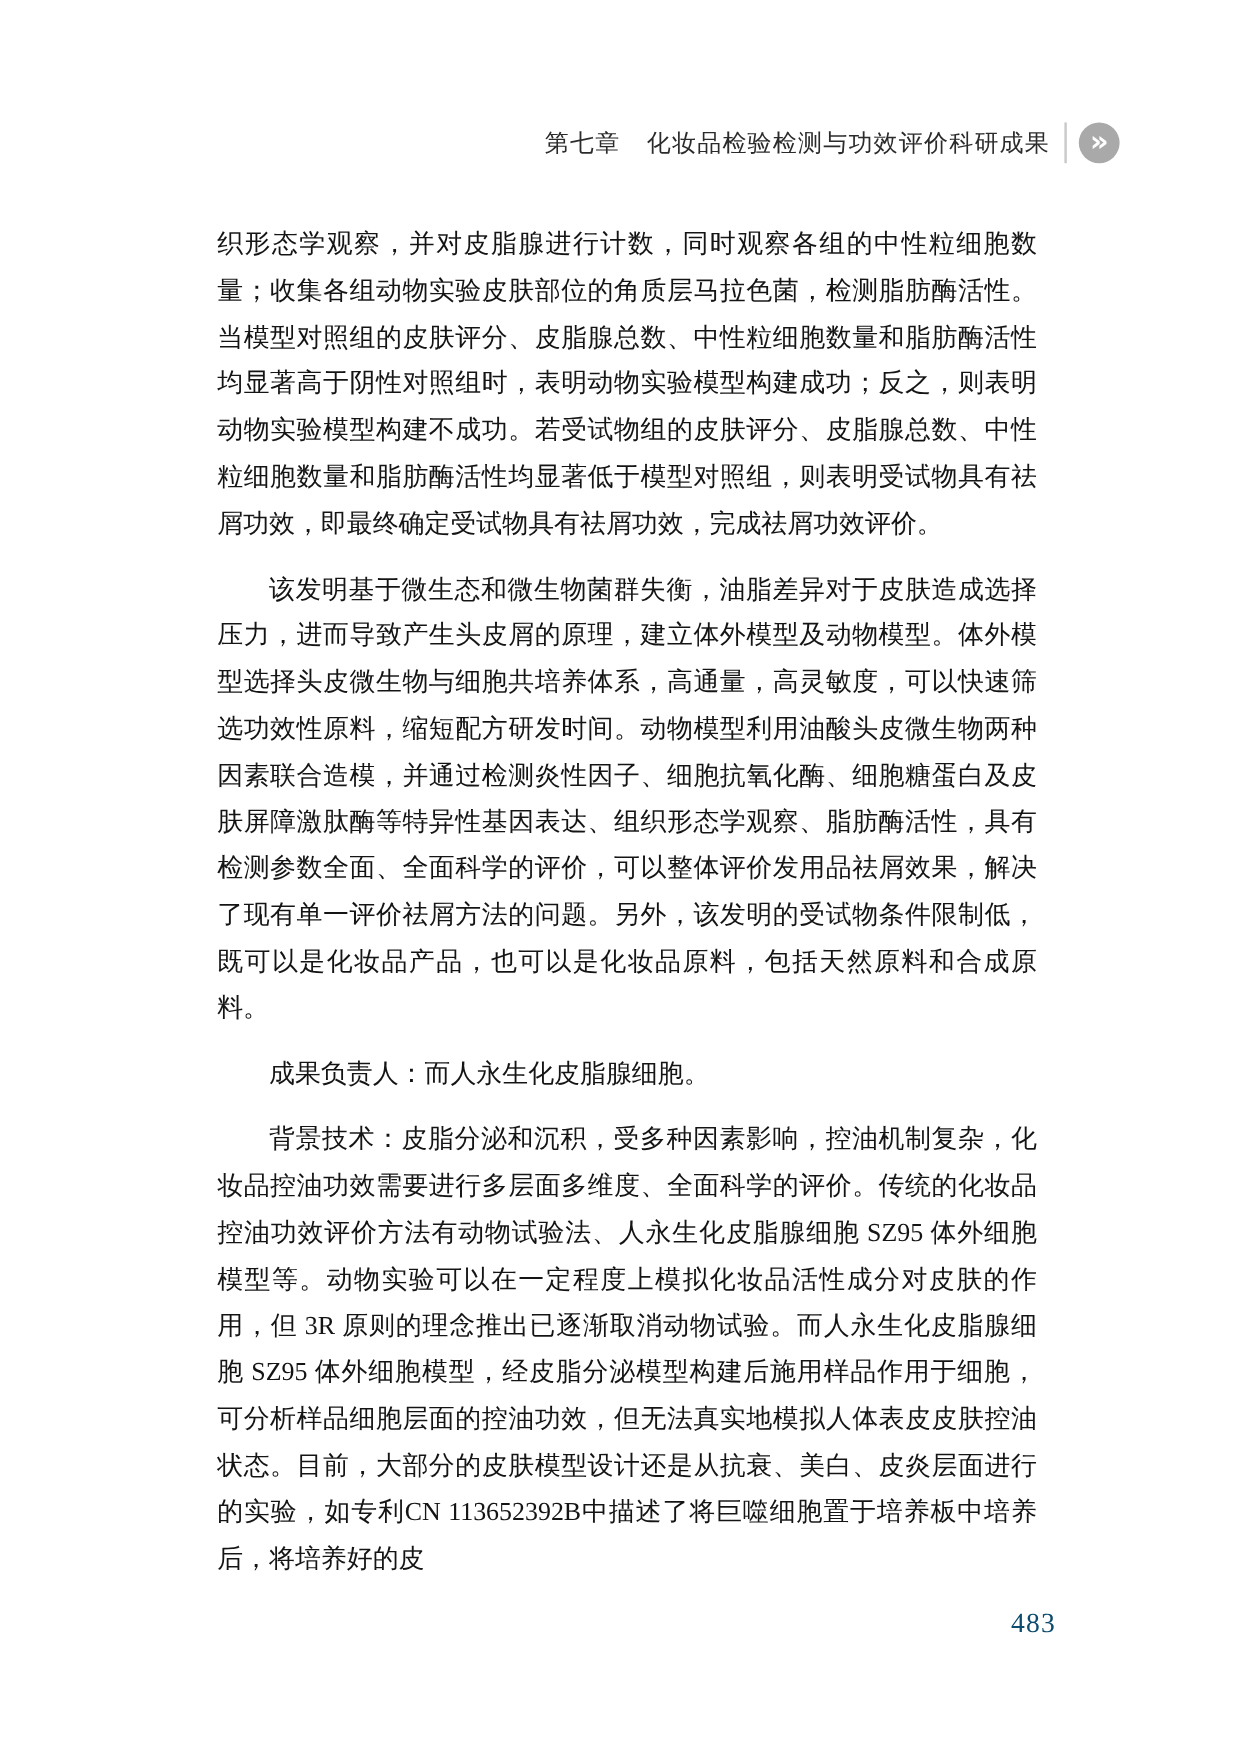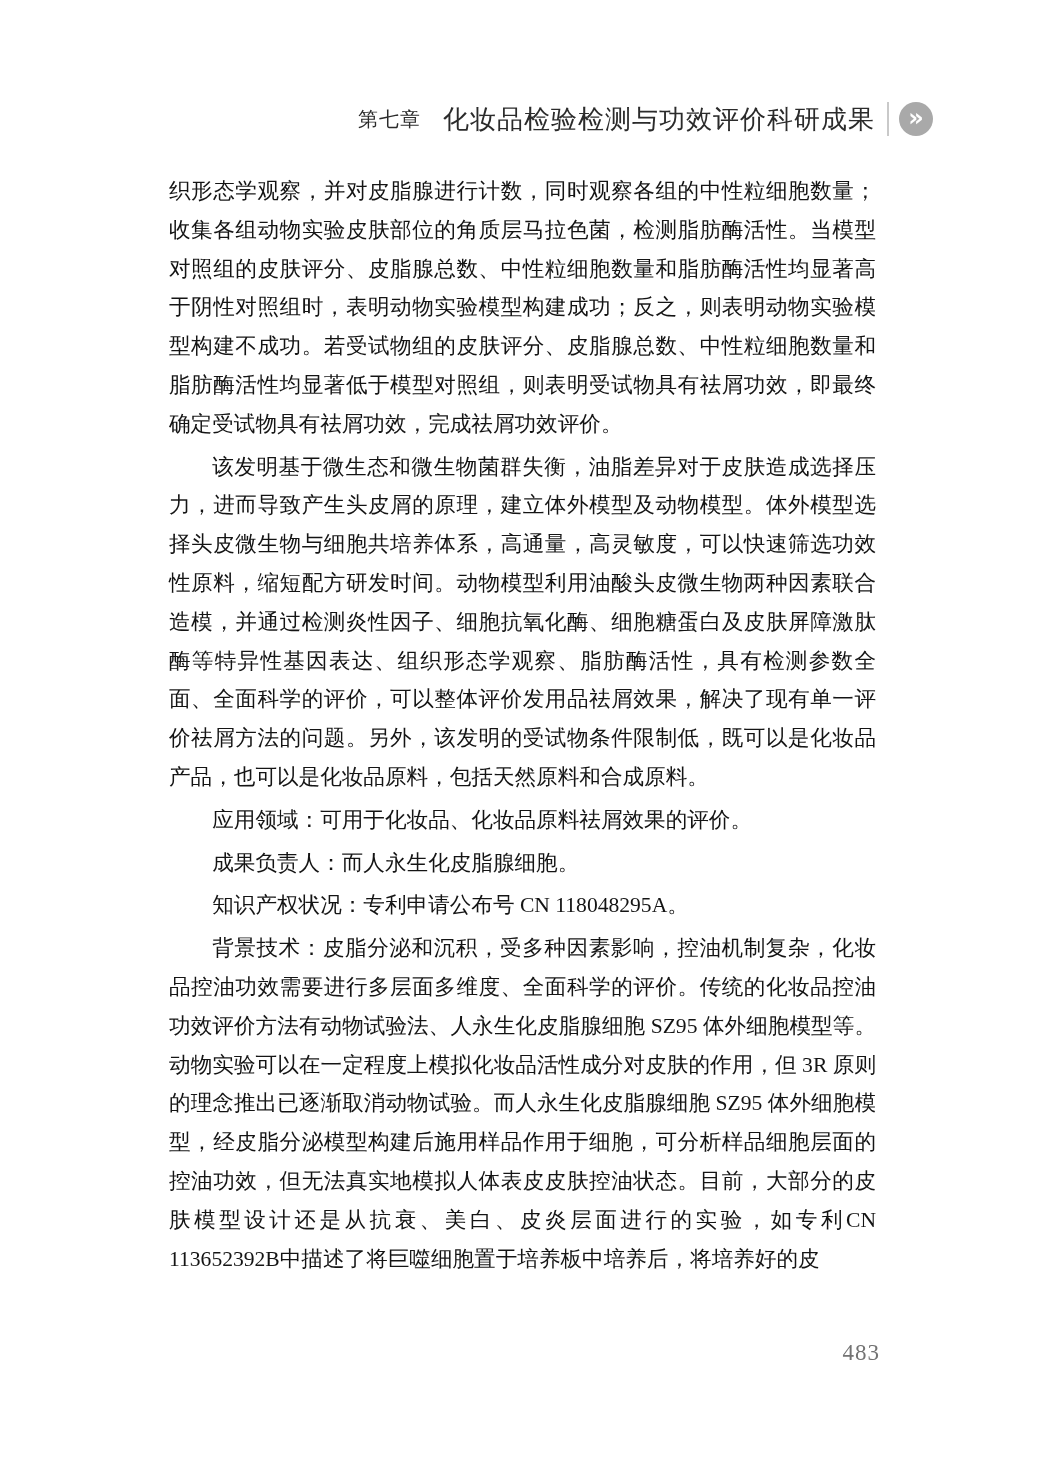--- a/index.html
+++ b/index.html
@@ -28,21 +28,21 @@
     font-family: "Liberation Sans", "DejaVu Sans", sans-serif;
     color: #2b2b2b;
   }
   .header .chapter {
     font-size: 20px;
     letter-spacing: 1px;
     margin-right: 22px;
     white-space: nowrap;
   }
   .header .title {
-    font-size: 26px;
+    font-size: 20px;
     letter-spacing: 1px;
     white-space: nowrap;
   }
   .header .divider {
     width: 2px;
     height: 34px;
     background: #c9c9c9;
     margin: 0 10px 0 12px;
   }
   .chevron-circle {
@@ -67,53 +67,51 @@
     left: 165px;
     top: 168px;
     width: 715px;
     font-size: 21.6px;
     line-height: 38.8px;
     text-align: justify;
     text-justify: inter-ideograph;
     color: #141414;
   }
   .body-text p {
-    margin: 4px;
+    margin: 16px;
   }
   .body-text p.indent {
     text-indent: 2em;
   }
   
   .page-number {
     position: absolute;
     left: 165px;
     top: 1340px;
     width: 715px;
     text-align: right;
     font-size: 23px;
-    color: #737373;
+    color: #0c4a6e;
     letter-spacing: 1px;
   }
 </style>
 </head>
 <body>
 
 <div class="page">
 
   <div class="header">
     <span class="chapter">第七章</span>
     <span class="title">化妆品检验检测与功效评价科研成果</span>
     <span class="divider"></span>
     <span class="chevron-circle">»</span>
   </div>
 
   <div class="body-text">
     <p>织形态学观察，并对皮脂腺进行计数，同时观察各组的中性粒细胞数量；收集各组动物实验皮肤部位的角质层马拉色菌，检测脂肪酶活性。当模型对照组的皮肤评分、皮脂腺总数、中性粒细胞数量和脂肪酶活性均显著高于阴性对照组时，表明动物实验模型构建成功；反之，则表明动物实验模型构建不成功。若受试物组的皮肤评分、皮脂腺总数、中性粒细胞数量和脂肪酶活性均显著低于模型对照组，则表明受试物具有祛屑功效，即最终确定受试物具有祛屑功效，完成祛屑功效评价。</p>
     <p class="indent">该发明基于微生态和微生物菌群失衡，油脂差异对于皮肤造成选择压力，进而导致产生头皮屑的原理，建立体外模型及动物模型。体外模型选择头皮微生物与细胞共培养体系，高通量，高灵敏度，可以快速筛选功效性原料，缩短配方研发时间。动物模型利用油酸头皮微生物两种因素联合造模，并通过检测炎性因子、细胞抗氧化酶、细胞糖蛋白及皮肤屏障激肽酶等特异性基因表达、组织形态学观察、脂肪酶活性，具有检测参数全面、全面科学的评价，可以整体评价发用品祛屑效果，解决了现有单一评价祛屑方法的问题。另外，该发明的受试物条件限制低，既可以是化妆品产品，也可以是化妆品原料，包括天然原料和合成原料。</p>
-    <p class="indent">应用领域：可用于化妆品、化妆品原料祛屑效果的评价。</p>
     <p class="indent">成果负责人：而人永生化皮脂腺细胞。</p>
-    <p class="indent">知识产权状况：专利申请公布号 CN 118048295A。</p>
     <p class="indent">背景技术：皮脂分泌和沉积，受多种因素影响，控油机制复杂，化妆品控油功效需要进行多层面多维度、全面科学的评价。传统的化妆品控油功效评价方法有动物试验法、人永生化皮脂腺细胞 SZ95 体外细胞模型等。动物实验可以在一定程度上模拟化妆品活性成分对皮肤的作用，但 3R 原则的理念推出已逐渐取消动物试验。而人永生化皮脂腺细胞 SZ95 体外细胞模型，经皮脂分泌模型构建后施用样品作用于细胞，可分析样品细胞层面的控油功效，但无法真实地模拟人体表皮皮肤控油状态。目前，大部分的皮肤模型设计还是从抗衰、美白、皮炎层面进行的实验，如专利CN 113652392B中描述了将巨噬细胞置于培养板中培养后，将培养好的皮</p>
   </div>
 
   <div class="page-number">483</div>
 
 </div>
 
 </body></html>

